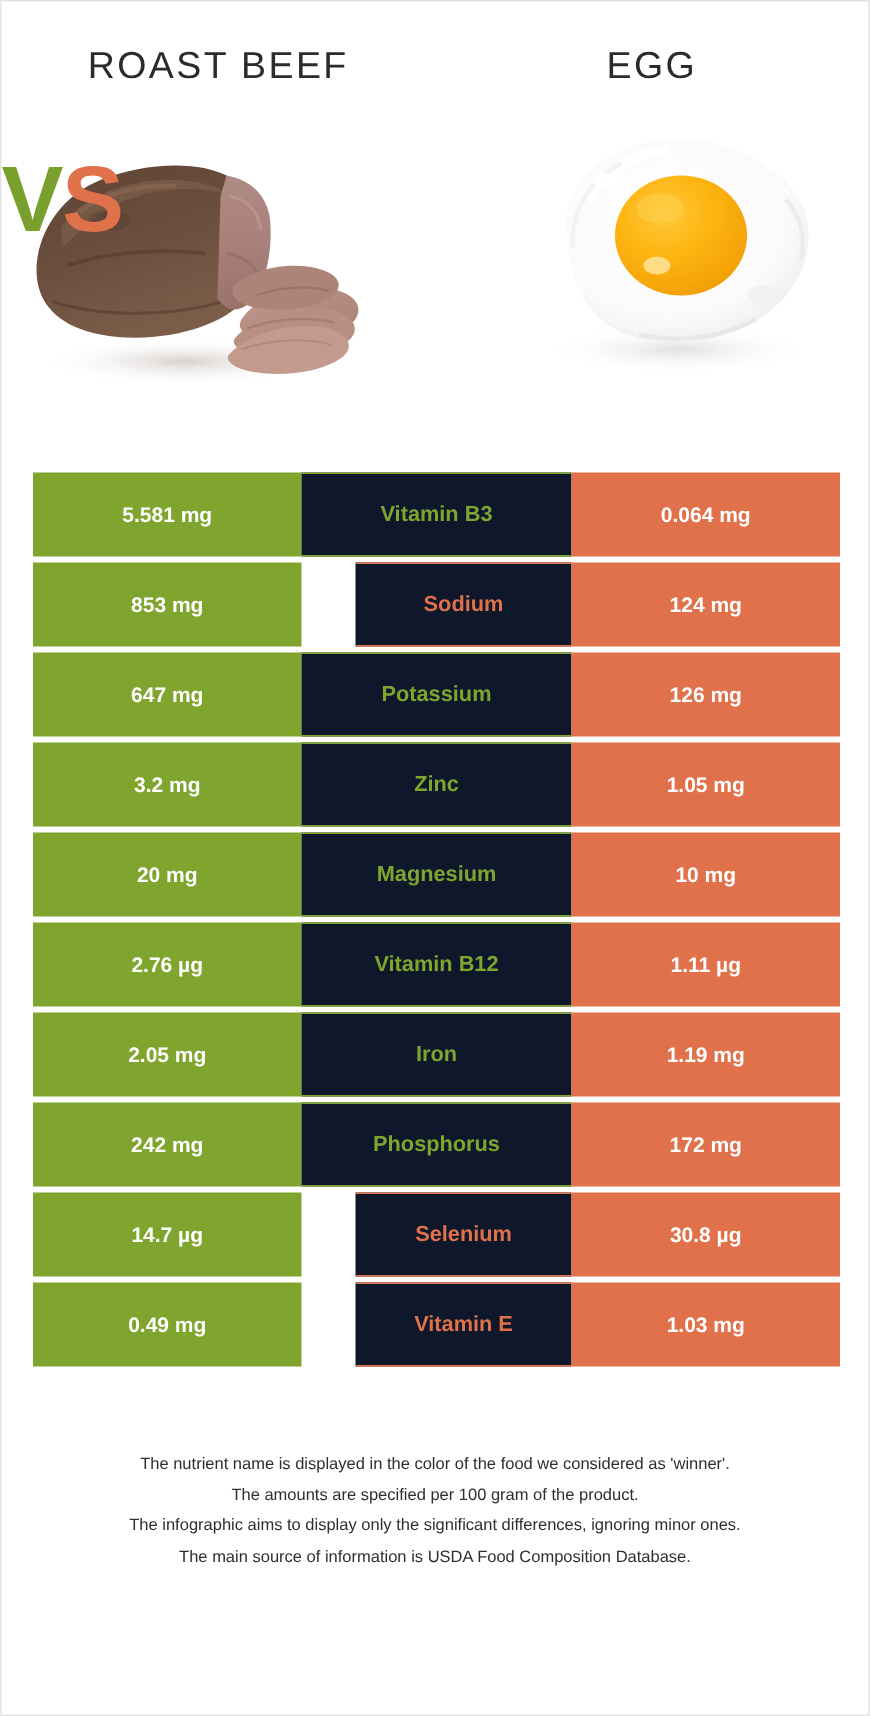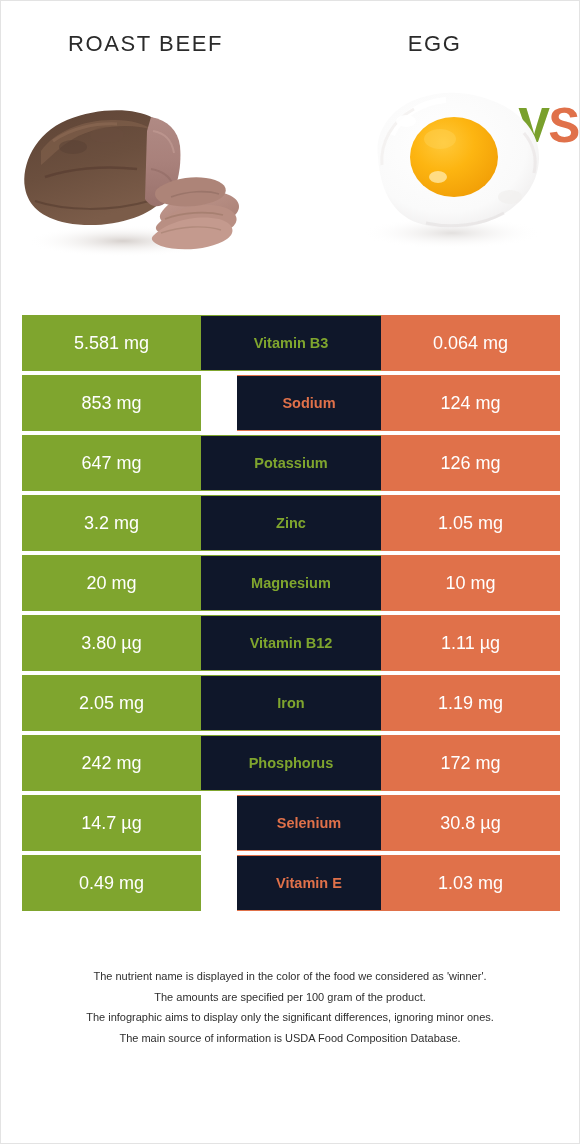--- a/index.html
+++ b/index.html
@@ -31,21 +31,21 @@
     align-items: center;
   }
   .header-cell {
     flex: 0 0 50%;
     text-align: center;
     padding-top: 14px;
     box-sizing: border-box;
   }
   .food-title {
     font-family: "Liberation Sans", sans-serif;
-    font-size: 22px;
+    font-size: 25px;
     font-weight: 300;
     letter-spacing: 1.6px;
     color: #2b2b2b;
     text-transform: uppercase;
     line-height: 1;
   }
 
   
   .hero {
     position: relative;
@@ -63,26 +63,26 @@
   .img-wrap {
     position: absolute;
     left: 0; top: 0;
     width: 100%; height: 100%;
   }
 
   .vs {
     position: absolute;
     left: 0; right: 0;
     top: 30px;
-    text-align: right;
-    font-size: 52px;
+    text-align: left;
+    font-size: 62px;
     font-weight: 700;
     letter-spacing: -1px;
     line-height: 1;
-    font-family: Liberation Mono, monospace;
+    font-family: Liberation Sans, sans-serif;
     pointer-events: none;
   }
   .vs .v { color: #79a02c; }
   .vs .s { color: #e0714a; }
 
   
   .table {
     position: absolute;
     left: 21px;
     top: 314px;
@@ -93,21 +93,22 @@
     height: 56px;
     margin-bottom: 4px;
   }
   .row:last-child { margin-bottom: 0; border-radius: 17px; }
 
   .cell {
     display: flex;
     align-items: center;
     justify-content: center;
     box-sizing: border-box;
-    font-size: 18px;
+    font-size: 14px;
+    font-weight: bold;
   }
   .cell-left {
     flex: 0 0 179px;
     background: #7fa52e;
     color: #ffffff;
   }
   .cell-right {
     flex: 0 0 179px;
     background: #e0714a;
     color: #ffffff;
@@ -283,21 +284,21 @@
       <div class="cell cell-right">1.05 mg</div>
     </div>
 
     <div class="row">
       <div class="cell cell-left">20 mg</div>
       <div class="cell cell-mid win-left">Magnesium</div>
       <div class="cell cell-right">10 mg</div>
     </div>
 
     <div class="row">
-      <div class="cell cell-left">3.80 µg</div>
+      <div class="cell cell-left">2.76 µg</div>
       <div class="cell cell-mid win-left">Vitamin B12</div>
       <div class="cell cell-right">1.11 µg</div>
     </div>
 
     <div class="row">
       <div class="cell cell-left">2.05 mg</div>
       <div class="cell cell-mid win-left">Iron</div>
       <div class="cell cell-right">1.19 mg</div>
     </div>
 

